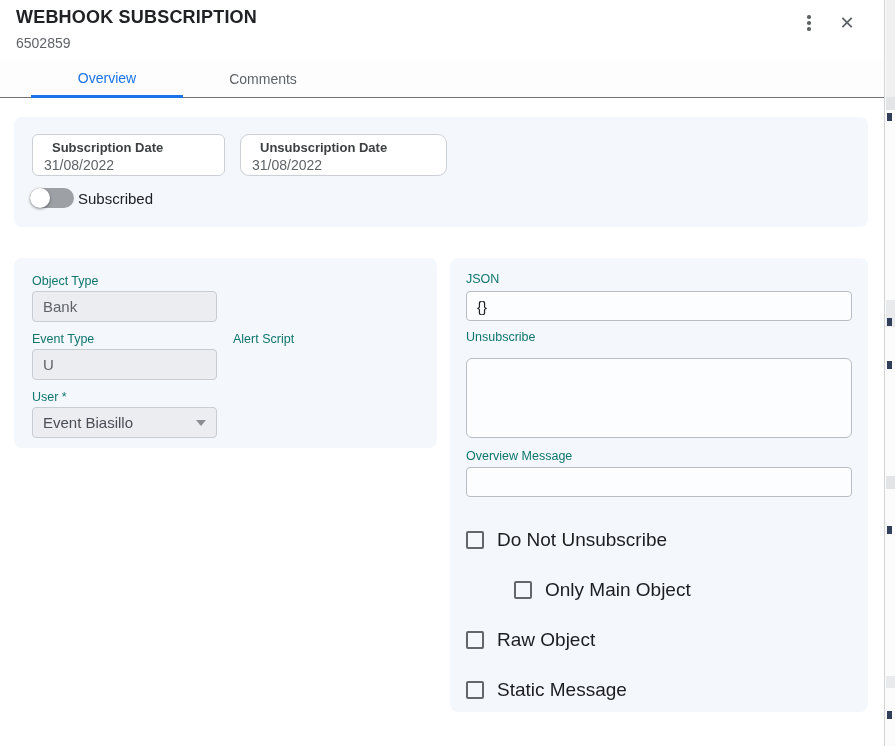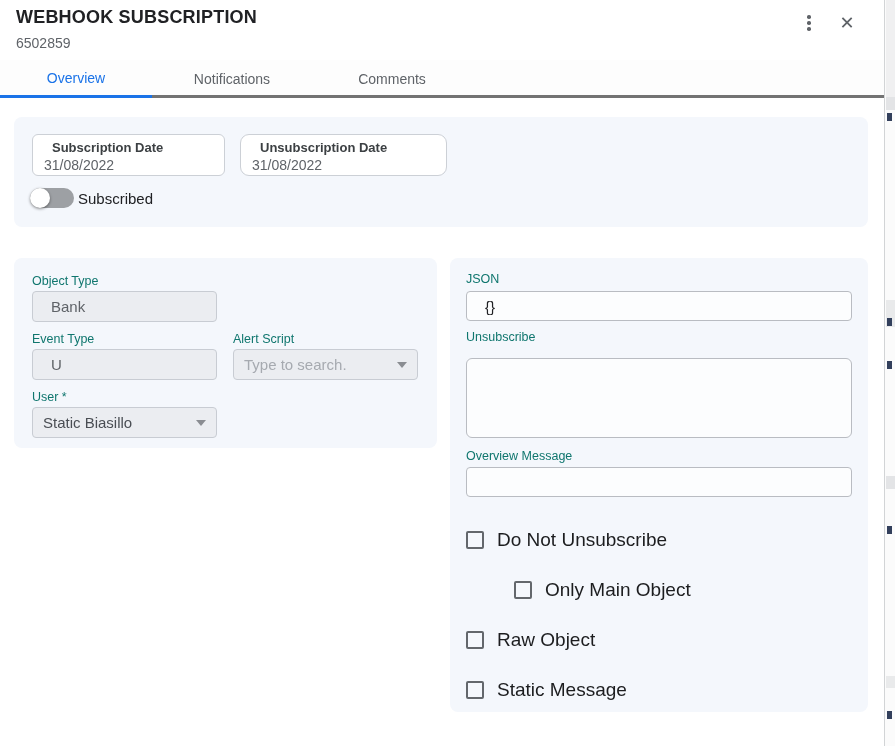--- a/index.html
+++ b/index.html
@@ -10,21 +10,21 @@
 
   
   .hdr-title { position:absolute; left:16px; top:7px; font-size:18px; font-weight:600; color:#202124; letter-spacing:.2px; }
   .hdr-sub   { position:absolute; left:16px; top:35px; font-size:14px; color:#5f6368; }
   .icon-btn  { position:absolute; top:10px; width:26px; height:26px; display:flex; align-items:center; justify-content:center; cursor:pointer; }
   .kebab     { left:796px; flex-direction:column; gap:2.5px; }
   .kebab i   { width:3.5px; height:3.5px; border-radius:50%; background:#5f6368; }
   .close-x   { left:834px; font-size:18px; color:#5f6368; font-weight:400; }
 
   
-  .tabs { position:absolute; left:0; top:60px; width:884px; height:38px; display:flex; border-bottom:3px solid #737373; background:#fdfdfd; }
+  .tabs { position:absolute; left:0; top:60px; width:884px; height:38px; display:flex; border-bottom:1px solid #737373; background:#fdfdfd;padding-left:31px; }
   .tab  { height:38px; display:flex; align-items:center; justify-content:center; font-size:14px; color:#5f6368; cursor:pointer; }
   .tab.t0 { width:152px; }
   .tab.t1 { width:160px; }
   .tab.t2 { width:160px; }
   .tab.active { color:#1a73e8; border-bottom:3px solid #1a73e8; font-weight:400; }
 
   
   .card { position:absolute; background:#f4f7fc; border-radius:8px; }
   .card1 { left:14px; top:117px; width:854px; height:110px; }
   .card2 { left:14px; top:258px; width:423px; height:190px; }
@@ -39,21 +39,21 @@
 
   
   .switch { position:absolute; left:16px; top:71px; width:44px; height:20px; border-radius:10px; background:#9da0a4; cursor:pointer; }
   .switch .knob { position:absolute; left:0; top:0; width:20px; height:20px; border-radius:50%; background:#fff; box-shadow:0 1px 3px rgba(0,0,0,.45); }
   .switch-label { position:absolute; left:64px; top:73px; font-size:15px; color:#202124; }
 
   
   .flabel { position:absolute; font-size:12.5px; color:#0f766e; }
   .ffield { position:absolute; height:31px; border-radius:4px; font-size:15px; }
   .dis    { background:#ebedf1; border:1px solid #c8ccd3; color:#5f6368; }
-  input.ffield { padding:0 18px; outline:none; font-family:"Liberation Sans", sans-serif; }
+  input.ffield { padding:0 10px; outline:none; font-family:"Liberation Sans", sans-serif; }
   .dropdown { display:flex; align-items:center; padding:0 10px; cursor:pointer; }
   .dropdown .dd-text { flex:1; overflow:hidden; white-space:nowrap; }
   .dd-placeholder { color:#a6aab0; }
   .dd-value { color:#4a4e54; }
   .caret { width:0; height:0; border-left:5px solid transparent; border-right:5px solid transparent; border-top:6px solid #8a8d92; }
 
   .lite { background:#fcfdfe; border:1px solid #b9bcc2; color:#202124; }
   textarea.ffield { resize:none; outline:none; border-radius:6px; font-family:"Liberation Sans", sans-serif; padding:8px 10px; }
 
   
@@ -75,21 +75,20 @@
   <div class="hdr-sub">6502859</div>
   <div class="icon-btn kebab">
       <i></i>
       <i></i>
       <i></i>
     </div>
   <div class="icon-btn close-x">✕</div>
 
   <div class="tabs">
     <div class="tab t0 active">Overview</div>
-    <div class="tab t1">Notifications</div>
     <div class="tab t2">Comments</div>
   </div>
 
   <div class="card card1">
     <div class="datebox db1">
       <div class="dlabel">Subscription Date</div>
       <div class="dvalue">31/08/2022</div>
     </div>
     <div class="datebox db2">
       <div class="dlabel">Unsubscription Date</div>
@@ -102,28 +101,24 @@
   </div>
 
   <div class="card card2">
     <div class="flabel" style="left:18px; top:16px;">Object Type</div>
     <input class="ffield dis" style="left: 18px; top: 33px; width: 185px;" readonly="" value="Bank">
 
     <div class="flabel" style="left:18px; top:74px;">Event Type</div>
     <input class="ffield dis" style="left: 18px; top: 91px; width: 185px;" readonly="" value="U">
 
     <div class="flabel" style="left:219px; top:74px;">Alert Script</div>
-    <div class="ffield dis dropdown" style="left:219px; top:91px; width:185px;">
-      <span class="dd-text dd-placeholder">Type to search.</span>
-      <span class="caret"></span>
-    </div>
 
     <div class="flabel" style="left:18px; top:132px;">User *</div>
     <div class="ffield dis dropdown" style="left:18px; top:149px; width:185px;">
-      <span class="dd-text dd-value">Static Biasillo</span>
+      <span class="dd-text dd-value">Event Biasillo</span>
       <span class="caret"></span>
     </div>
   </div>
 
   <div class="card card3">
     <div class="flabel" style="left:16px; top:14px;">JSON</div>
     <input class="ffield lite" style="left: 16px; top: 33px; width: 386px; height: 30px;" value="{}">
 
     <div class="flabel" style="left:16px; top:72px;">Unsubscribe</div>
     <textarea class="ffield lite" style="left: 16px; top: 100px; width: 386px; height: 80px;"></textarea>

